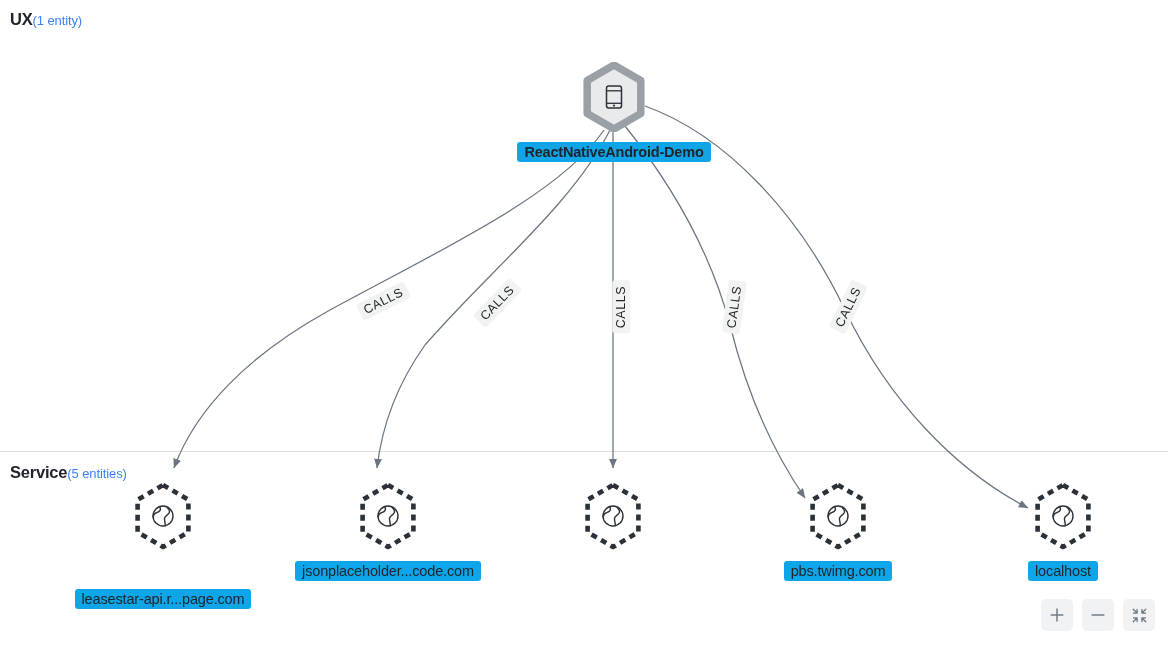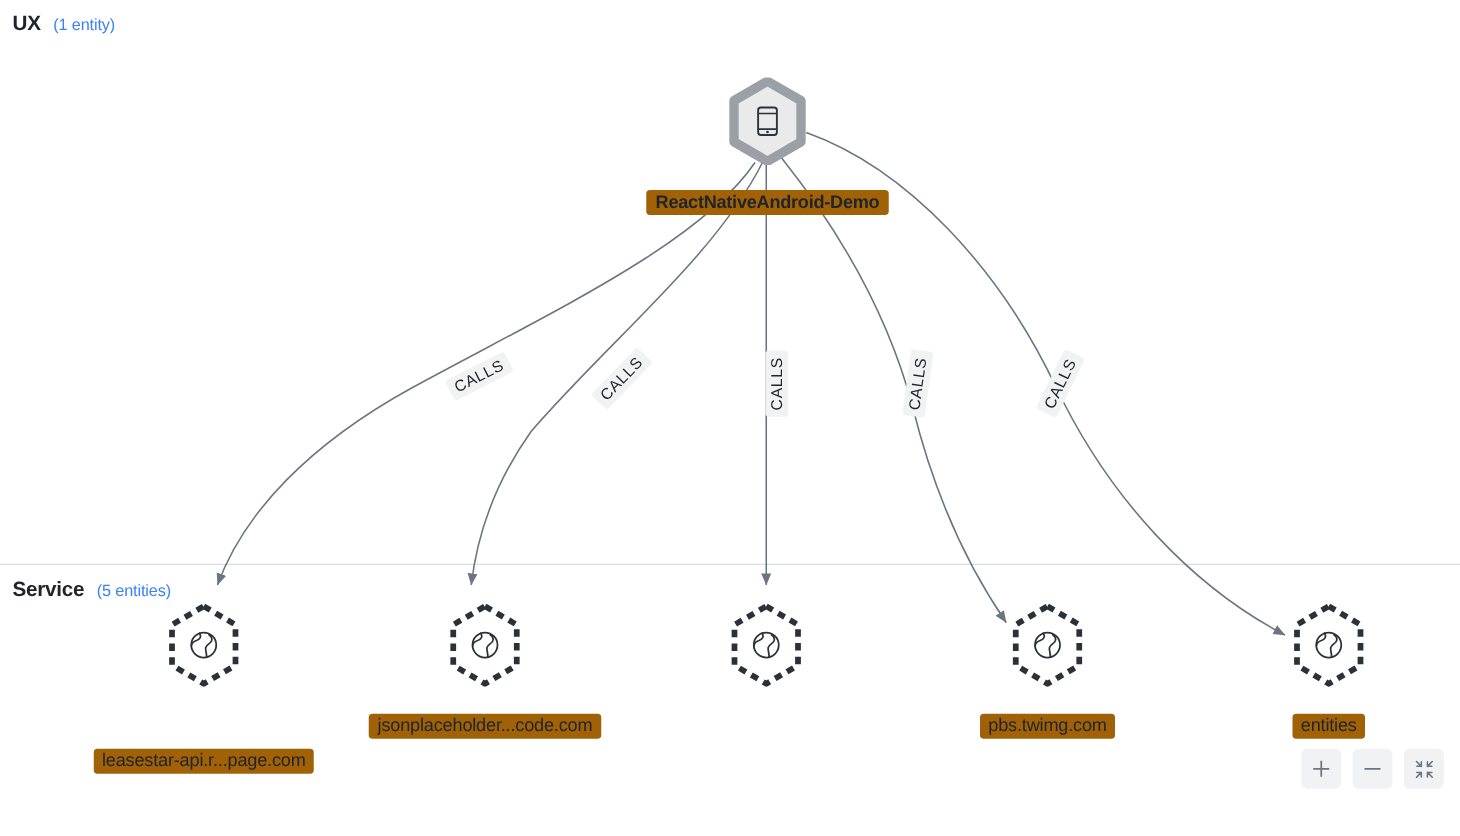--- a/index.html
+++ b/index.html
@@ -14,21 +14,20 @@
     position: relative;
     width: 1168px; height: 669px;
     background: #ffffff;
   }
 
   
   .lane-header {
     position: absolute;
     display: flex;
     align-items: baseline;
-    gap: 10px;
     z-index: 6;
   }
   .lane-title {
     font-size: 16.5px;
     font-weight: bold;
     color: #21252b;
     letter-spacing: -0.2px;
   }
   .lane-count {
     font-size: 13px;
@@ -84,24 +83,24 @@
   }
   .node-shape {
     position: relative;
     width: 62px; height: 70px;
     display: flex;
     align-items: center;
     justify-content: center;
   }
   .node-shape svg { display: block; }
   .node-label {
-    margin-top: 20px;
+    margin-top: 10px;
     font-size: 14.5px;
     color: #21252b;
-    background: #a16207;
+    background: #0ea5e9;
     padding: 2px 7px;
     border-radius: 3px;
     white-space: nowrap;
     letter-spacing: -0.15px;
   }
   .node-label.root {
     font-weight: bold;
     font-size: 14.5px;
     letter-spacing: -0.2px;
   }
@@ -245,21 +244,21 @@
     <div class="node-shape">
       <svg width="62" height="70" viewBox="0 0 62 70">
         <polygon points="31,4 56.4,18.8 56.4,51.2 31,66 5.6,51.2 5.6,18.8" fill="#ffffff" stroke="#2b3138" stroke-width="4.6" stroke-dasharray="6 5" stroke-linejoin="round"></polygon>
         <g transform="translate(31,35)">
           <circle cx="0" cy="0" r="10" fill="none" stroke="#2b3138" stroke-width="1.4"></circle>
           <path d="M -3.4,-9.4 C -1.4,-6.4 -3.4,-4.4 -5.8,-3.6 C -8.2,-2.8 -9.6,-1.2 -9.9,0.6" fill="none" stroke="#2b3138" stroke-width="1.4" stroke-linecap="round"></path>
           <path d="M 2.2,9.6 C 2.6,6.6 1.0,4.4 1.6,2.0 C 2.3,-0.6 5.2,-1.0 6.2,-3.2 C 7.0,-5.0 6.0,-6.8 4.2,-8.2" fill="none" stroke="#2b3138" stroke-width="1.4" stroke-linecap="round"></path>
         </g>
       </svg>
     </div>
-    <div class="node-label">entities</div>
+    <div class="node-label">localhost</div>
   </div>
 
   <div id="zoom-controls" style="left:1041px; top:599px;">
 
     <button class="zoom-btn">
       <span>
         <svg width="16" height="16" viewBox="0 0 16 16">
           <line x1="8" y1="1.6" x2="8" y2="14.4" stroke="#6b7581" stroke-width="1.4"></line>
           <line x1="1.6" y1="8" x2="14.4" y2="8" stroke="#6b7581" stroke-width="1.4"></line>
         </svg>

